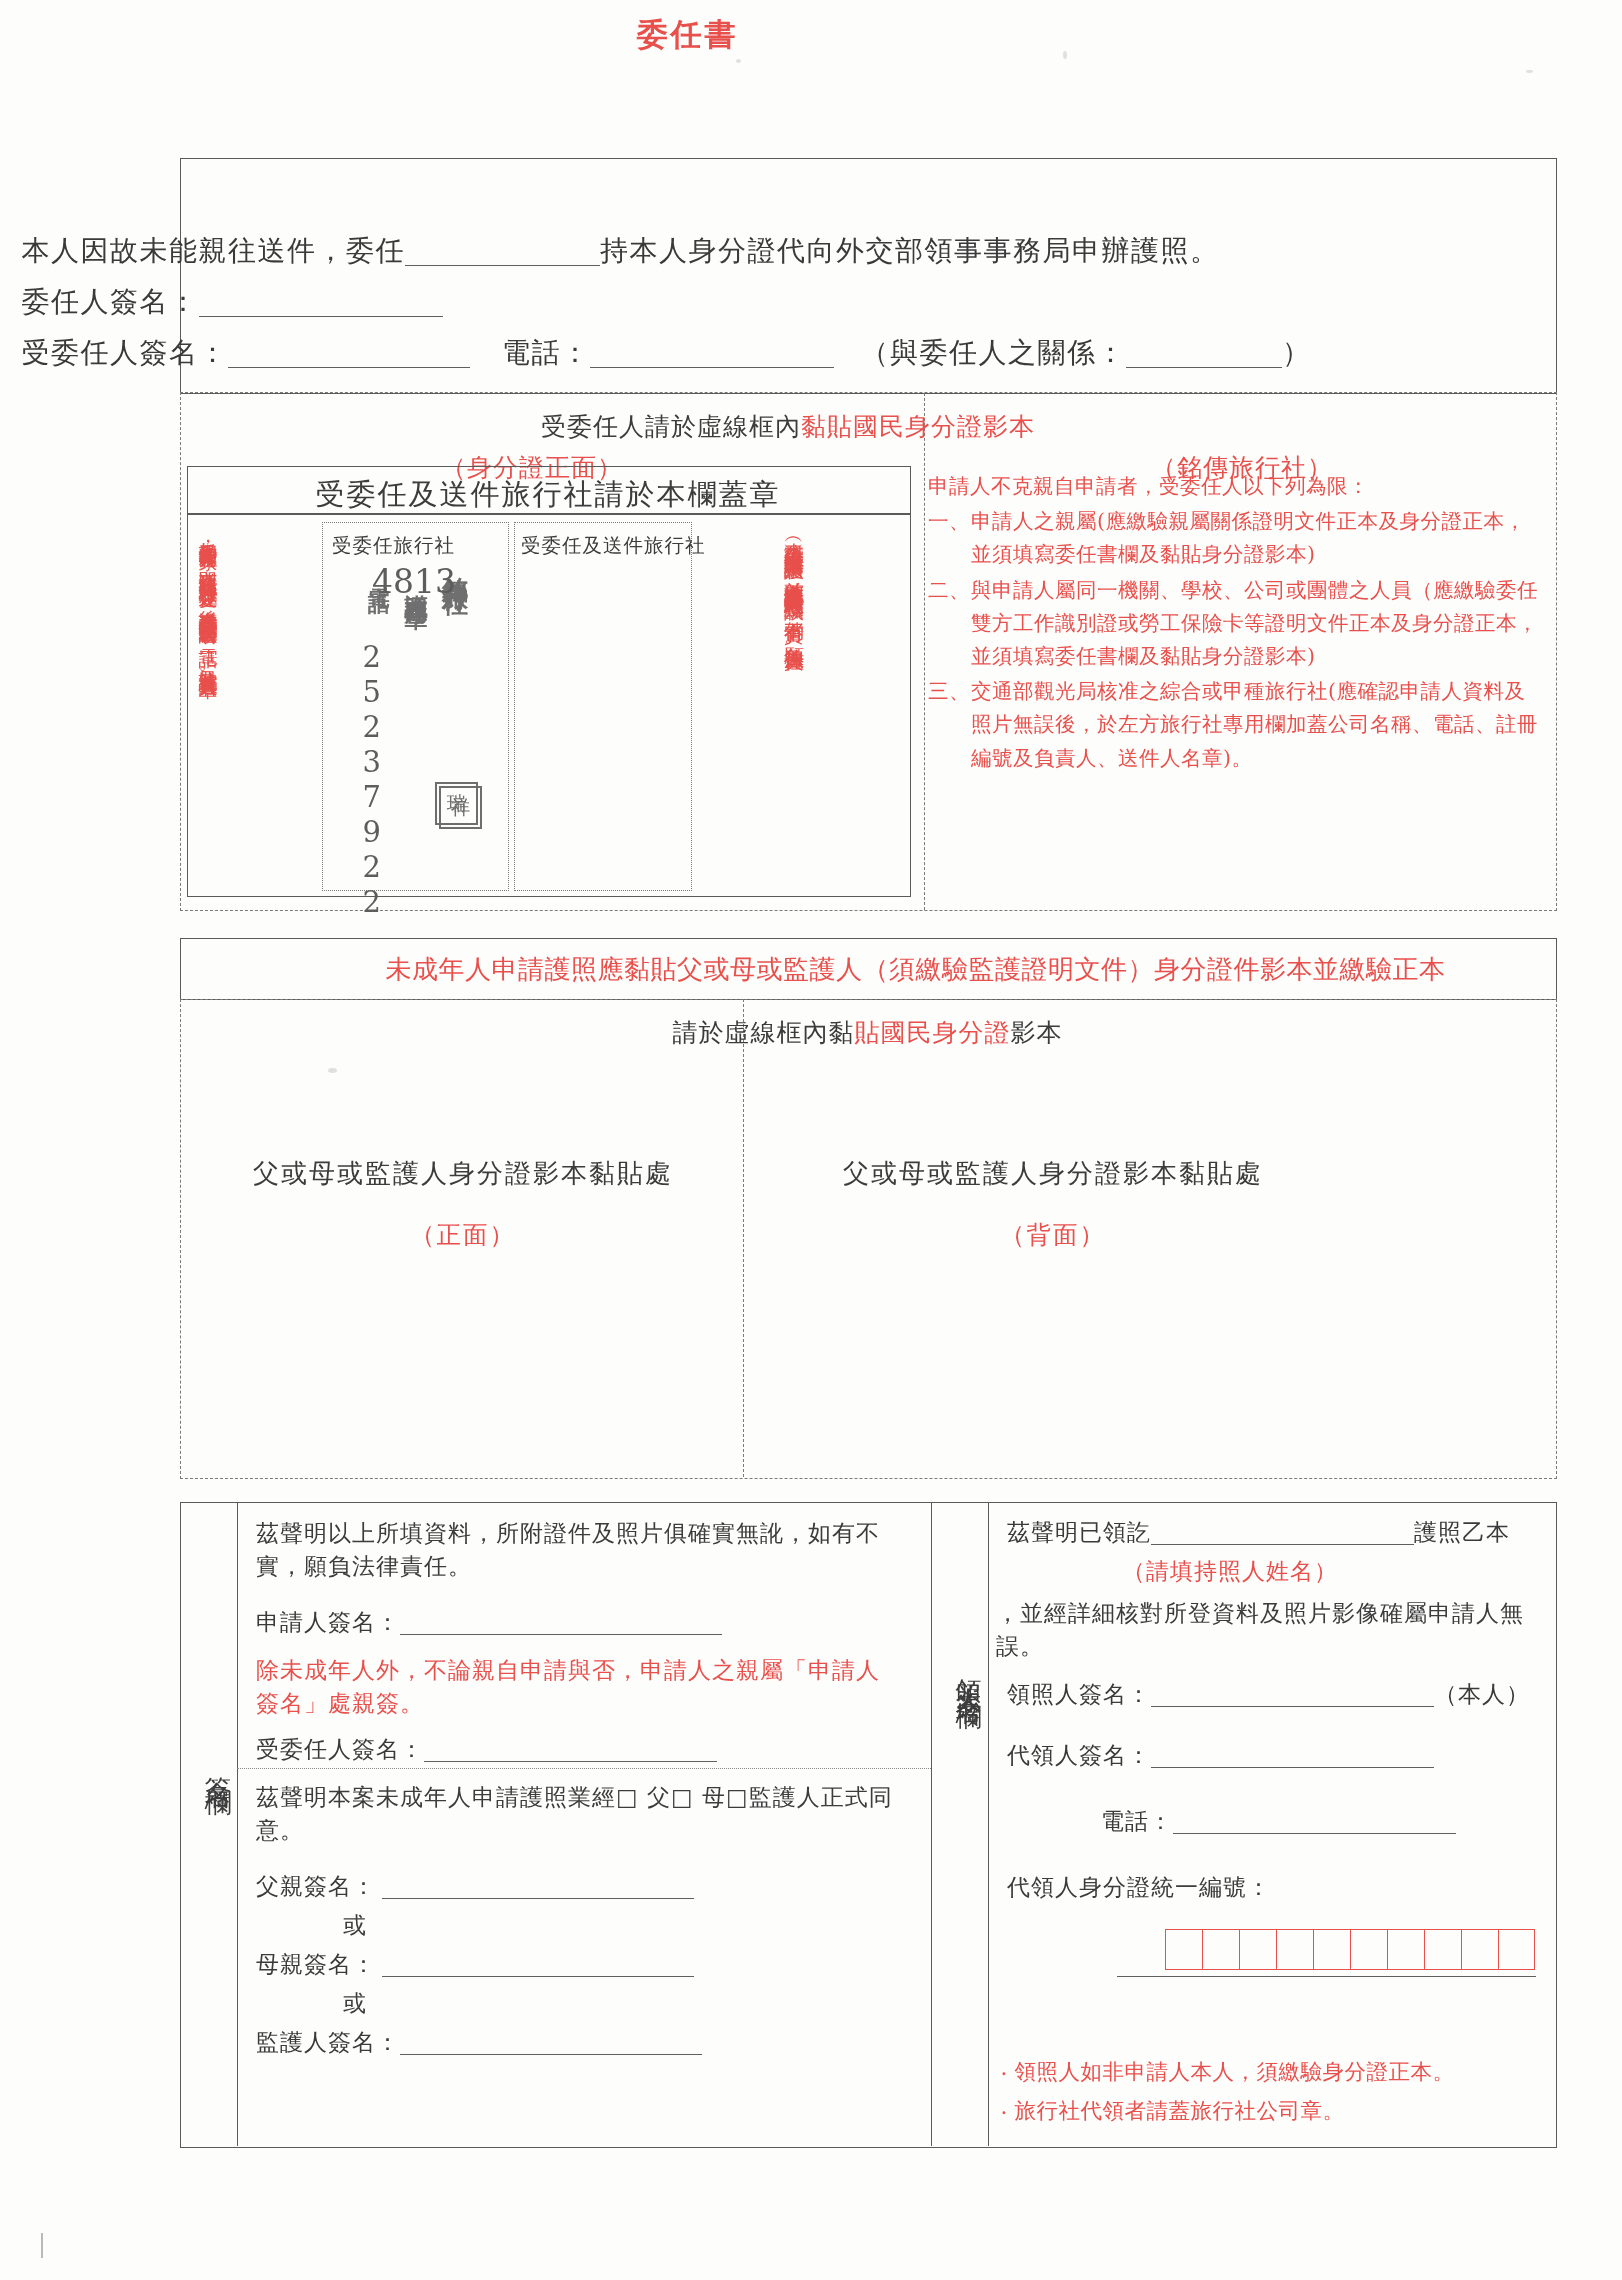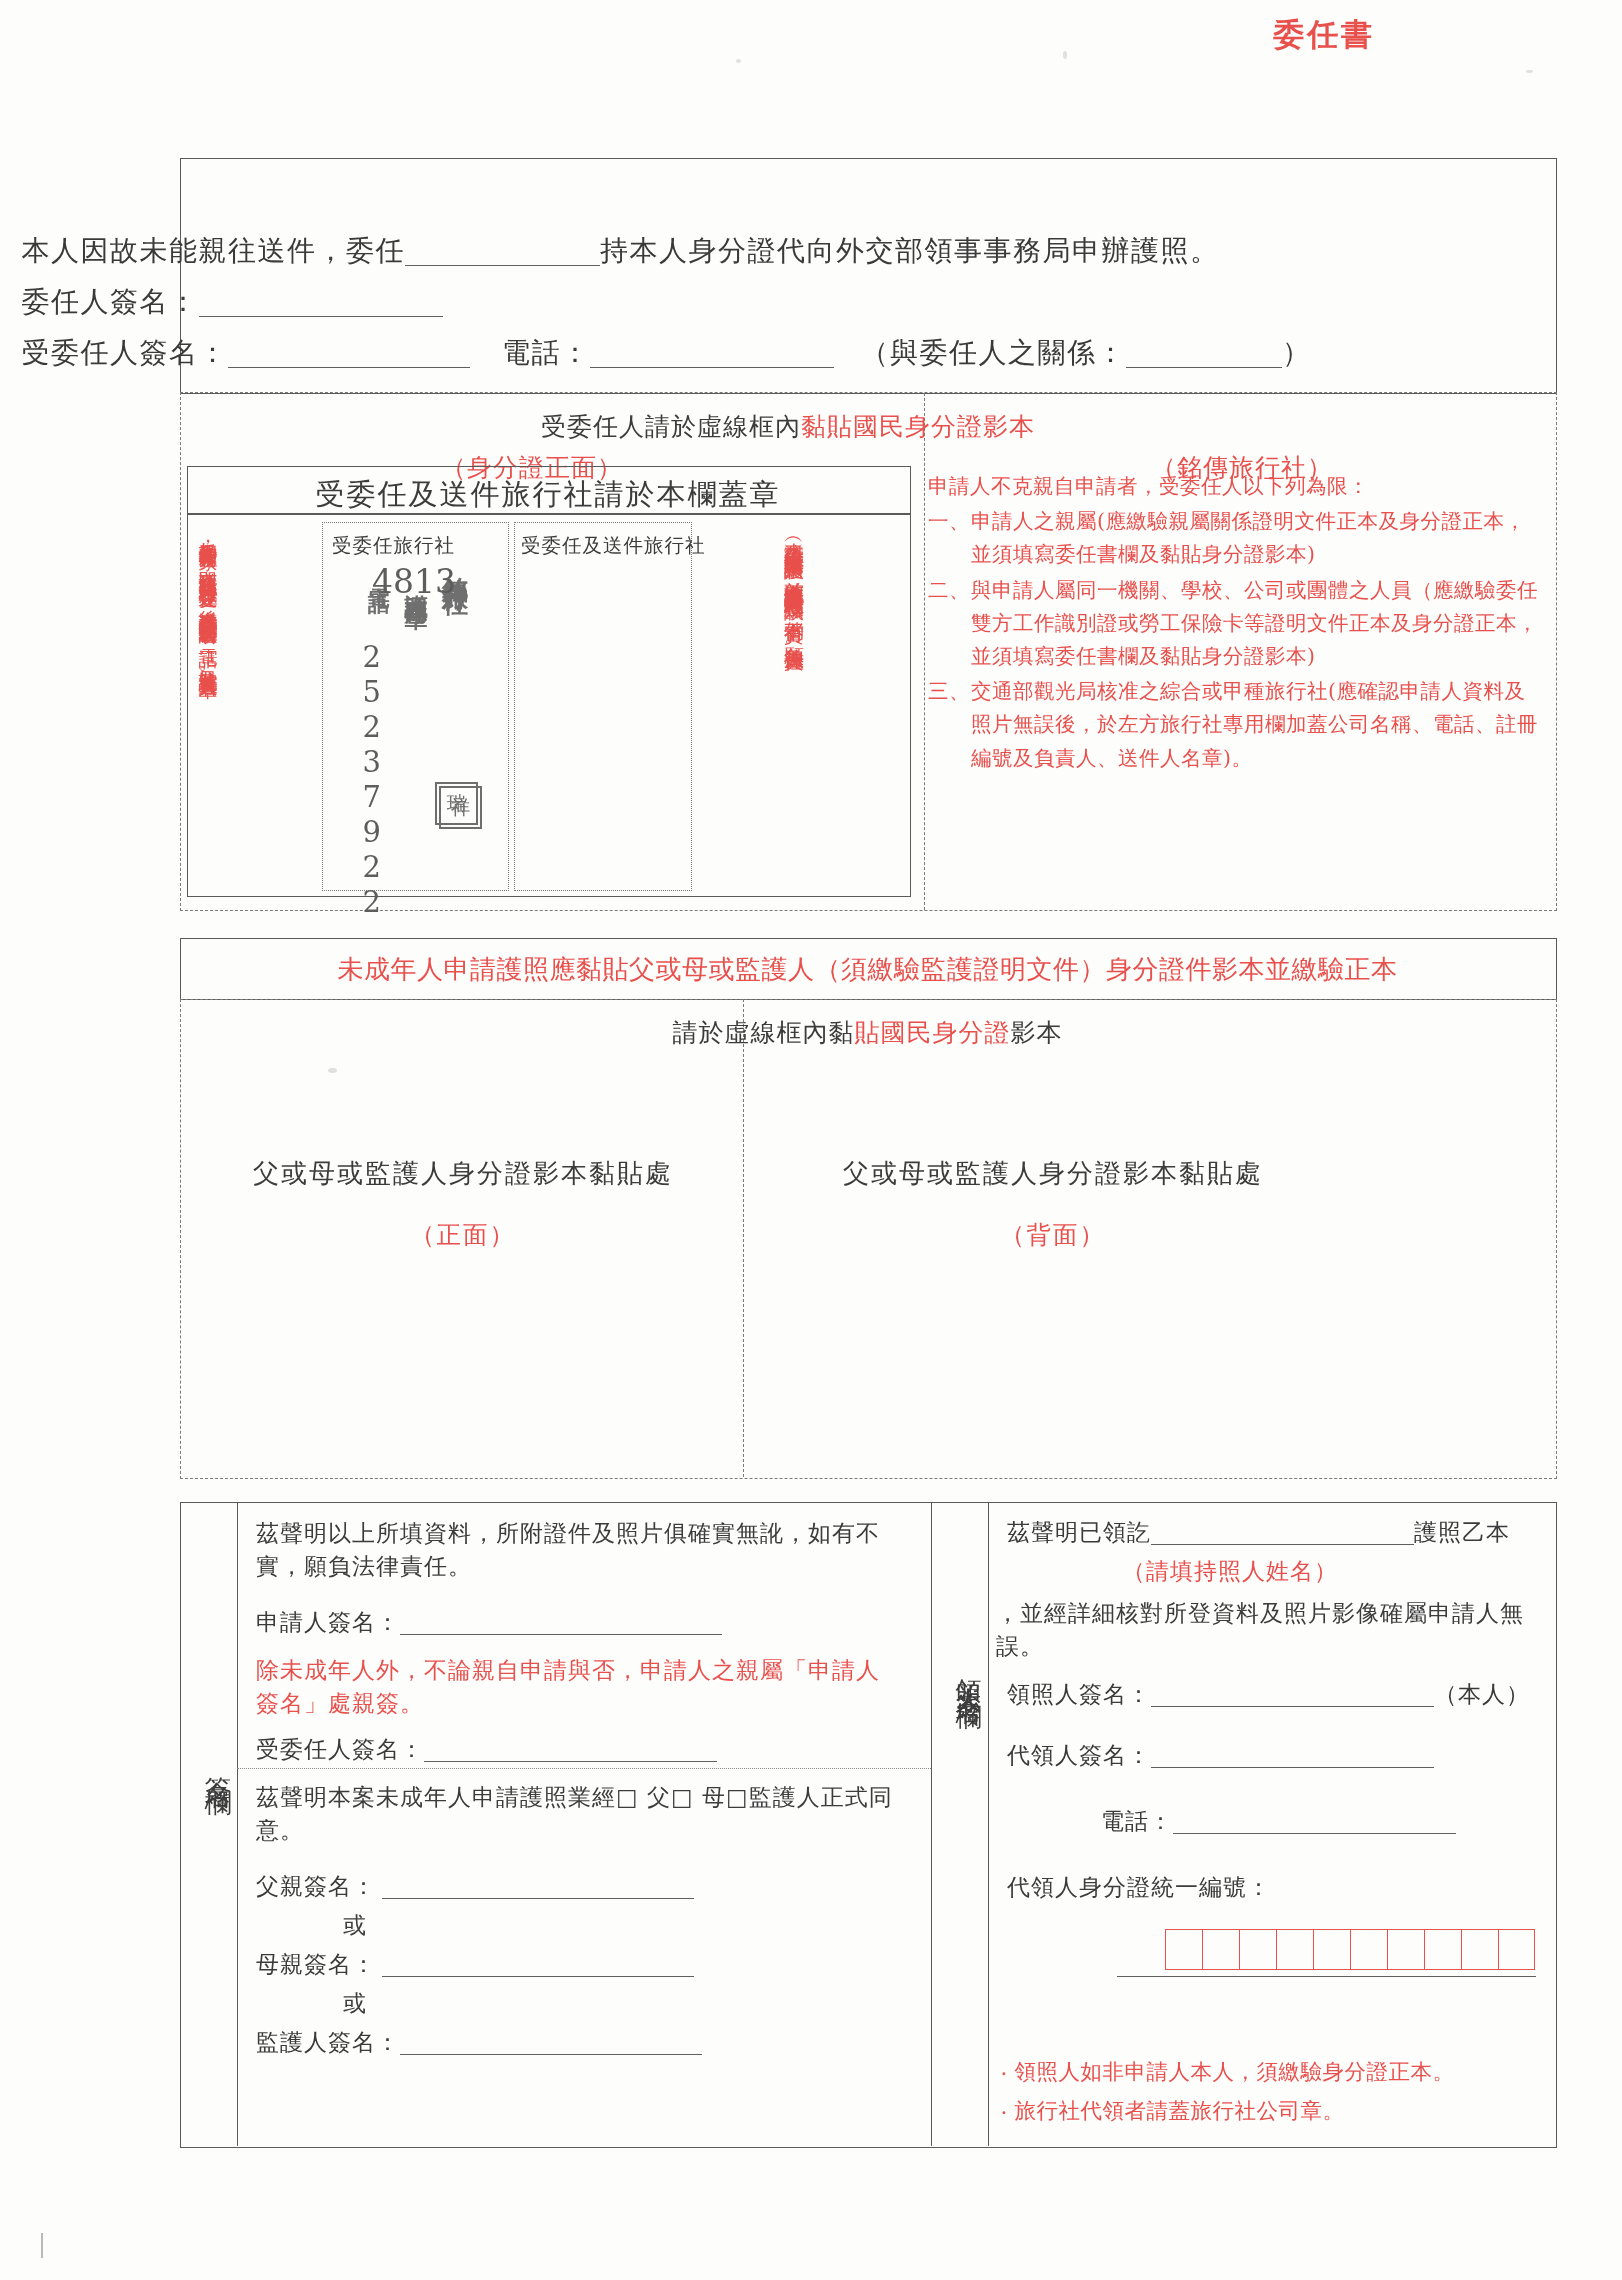--- a/index.html
+++ b/index.html
@@ -17,21 +17,21 @@
 
   
   .box{position:absolute;border:1.6px solid #5a5a5a;background:transparent;}
   .dashbox{position:absolute;border:1.6px dashed #7a7a7a;}
   .dotbox{position:absolute;border:1.6px dotted #7a7a7a;}
 
   .ln{display:inline-block;border-bottom:1.8px solid #5f5f5f;height:1.05em;vertical-align:-0.2em;}
 
   
   #sec1{left:180px;top:158px;width:1375px;height:234px;}
-  #title1{position:absolute;left:0;top:13.7px;width:1375px;text-align:right;font-size:31px;letter-spacing:2.9px;font-weight:600;}
+  #title1{position:absolute;left:0;top:13.7px;width:1375px;text-align:center;font-size:31px;letter-spacing:2.9px;font-weight:600;}
   .row1{position:absolute;left:21.5px;font-size:28px;letter-spacing:1.5px;white-space:nowrap;}
 
   
   #sec2{left:180px;top:392px;width:1375px;height:517px;}
   #sec2 .vsplit{position:absolute;left:743px;top:0;width:0;height:517px;border-left:1.6px dashed #7a7a7a;}
   .s2hdr{position:absolute;font-size:25px;letter-spacing:1px;white-space:nowrap;}
   #agencyHdrBox{left:187px;top:466px;width:722px;height:47px;}
   #agencyHdr{position:absolute;left:187px;top:475px;width:722px;text-align:center;font-size:29px;letter-spacing:2px;}
   #agencyBody{left:187px;top:513px;width:722px;height:382px;}
 
@@ -52,21 +52,21 @@
           display:flex;align-items:center;justify-content:center;font-size:19.5px;color:#6e6e6e;}
 
   
   #instr{position:absolute;left:928px;top:470px;width:616px;font-size:20.5px;line-height:1.62;letter-spacing:0.5px;}
   #instr .li{display:flex;margin-top:2px;}
   #instr .num{width:43px;flex:0 0 43px;}
   #instr .bd{flex:1;}
 
   
   #banner{left:180px;top:938px;width:1375px;height:60px;}
-  #bannerTxt{position:absolute;left:180px;top:952px;width:1375px;text-align:center;font-size:26px;letter-spacing:0.5px;white-space:nowrap;}
+  #bannerTxt{position:absolute;left:180px;top:952px;width:1375px;text-align:center;font-size:26px;letter-spacing:0.5px;white-space:nowrap;padding-left:48px;}
 
   
   #sec3{left:180px;top:999px;width:1375px;height:478px;}
   #sec3vs{position:absolute;left:743px;top:999px;height:478px;border-left:1.6px dashed #7a7a7a;}
   #s3hdr{position:absolute;left:180px;top:1016px;width:1375px;text-align:center;font-size:25px;letter-spacing:1px;}
   .pasteLbl{position:absolute;font-size:26px;letter-spacing:2px;text-align:center;white-space:nowrap;}
   .pasteSub{position:absolute;font-size:24.4px;letter-spacing:2px;text-align:center;white-space:nowrap;}
 
   
   #sec4{left:180px;top:1502px;width:1375px;height:644px;}

